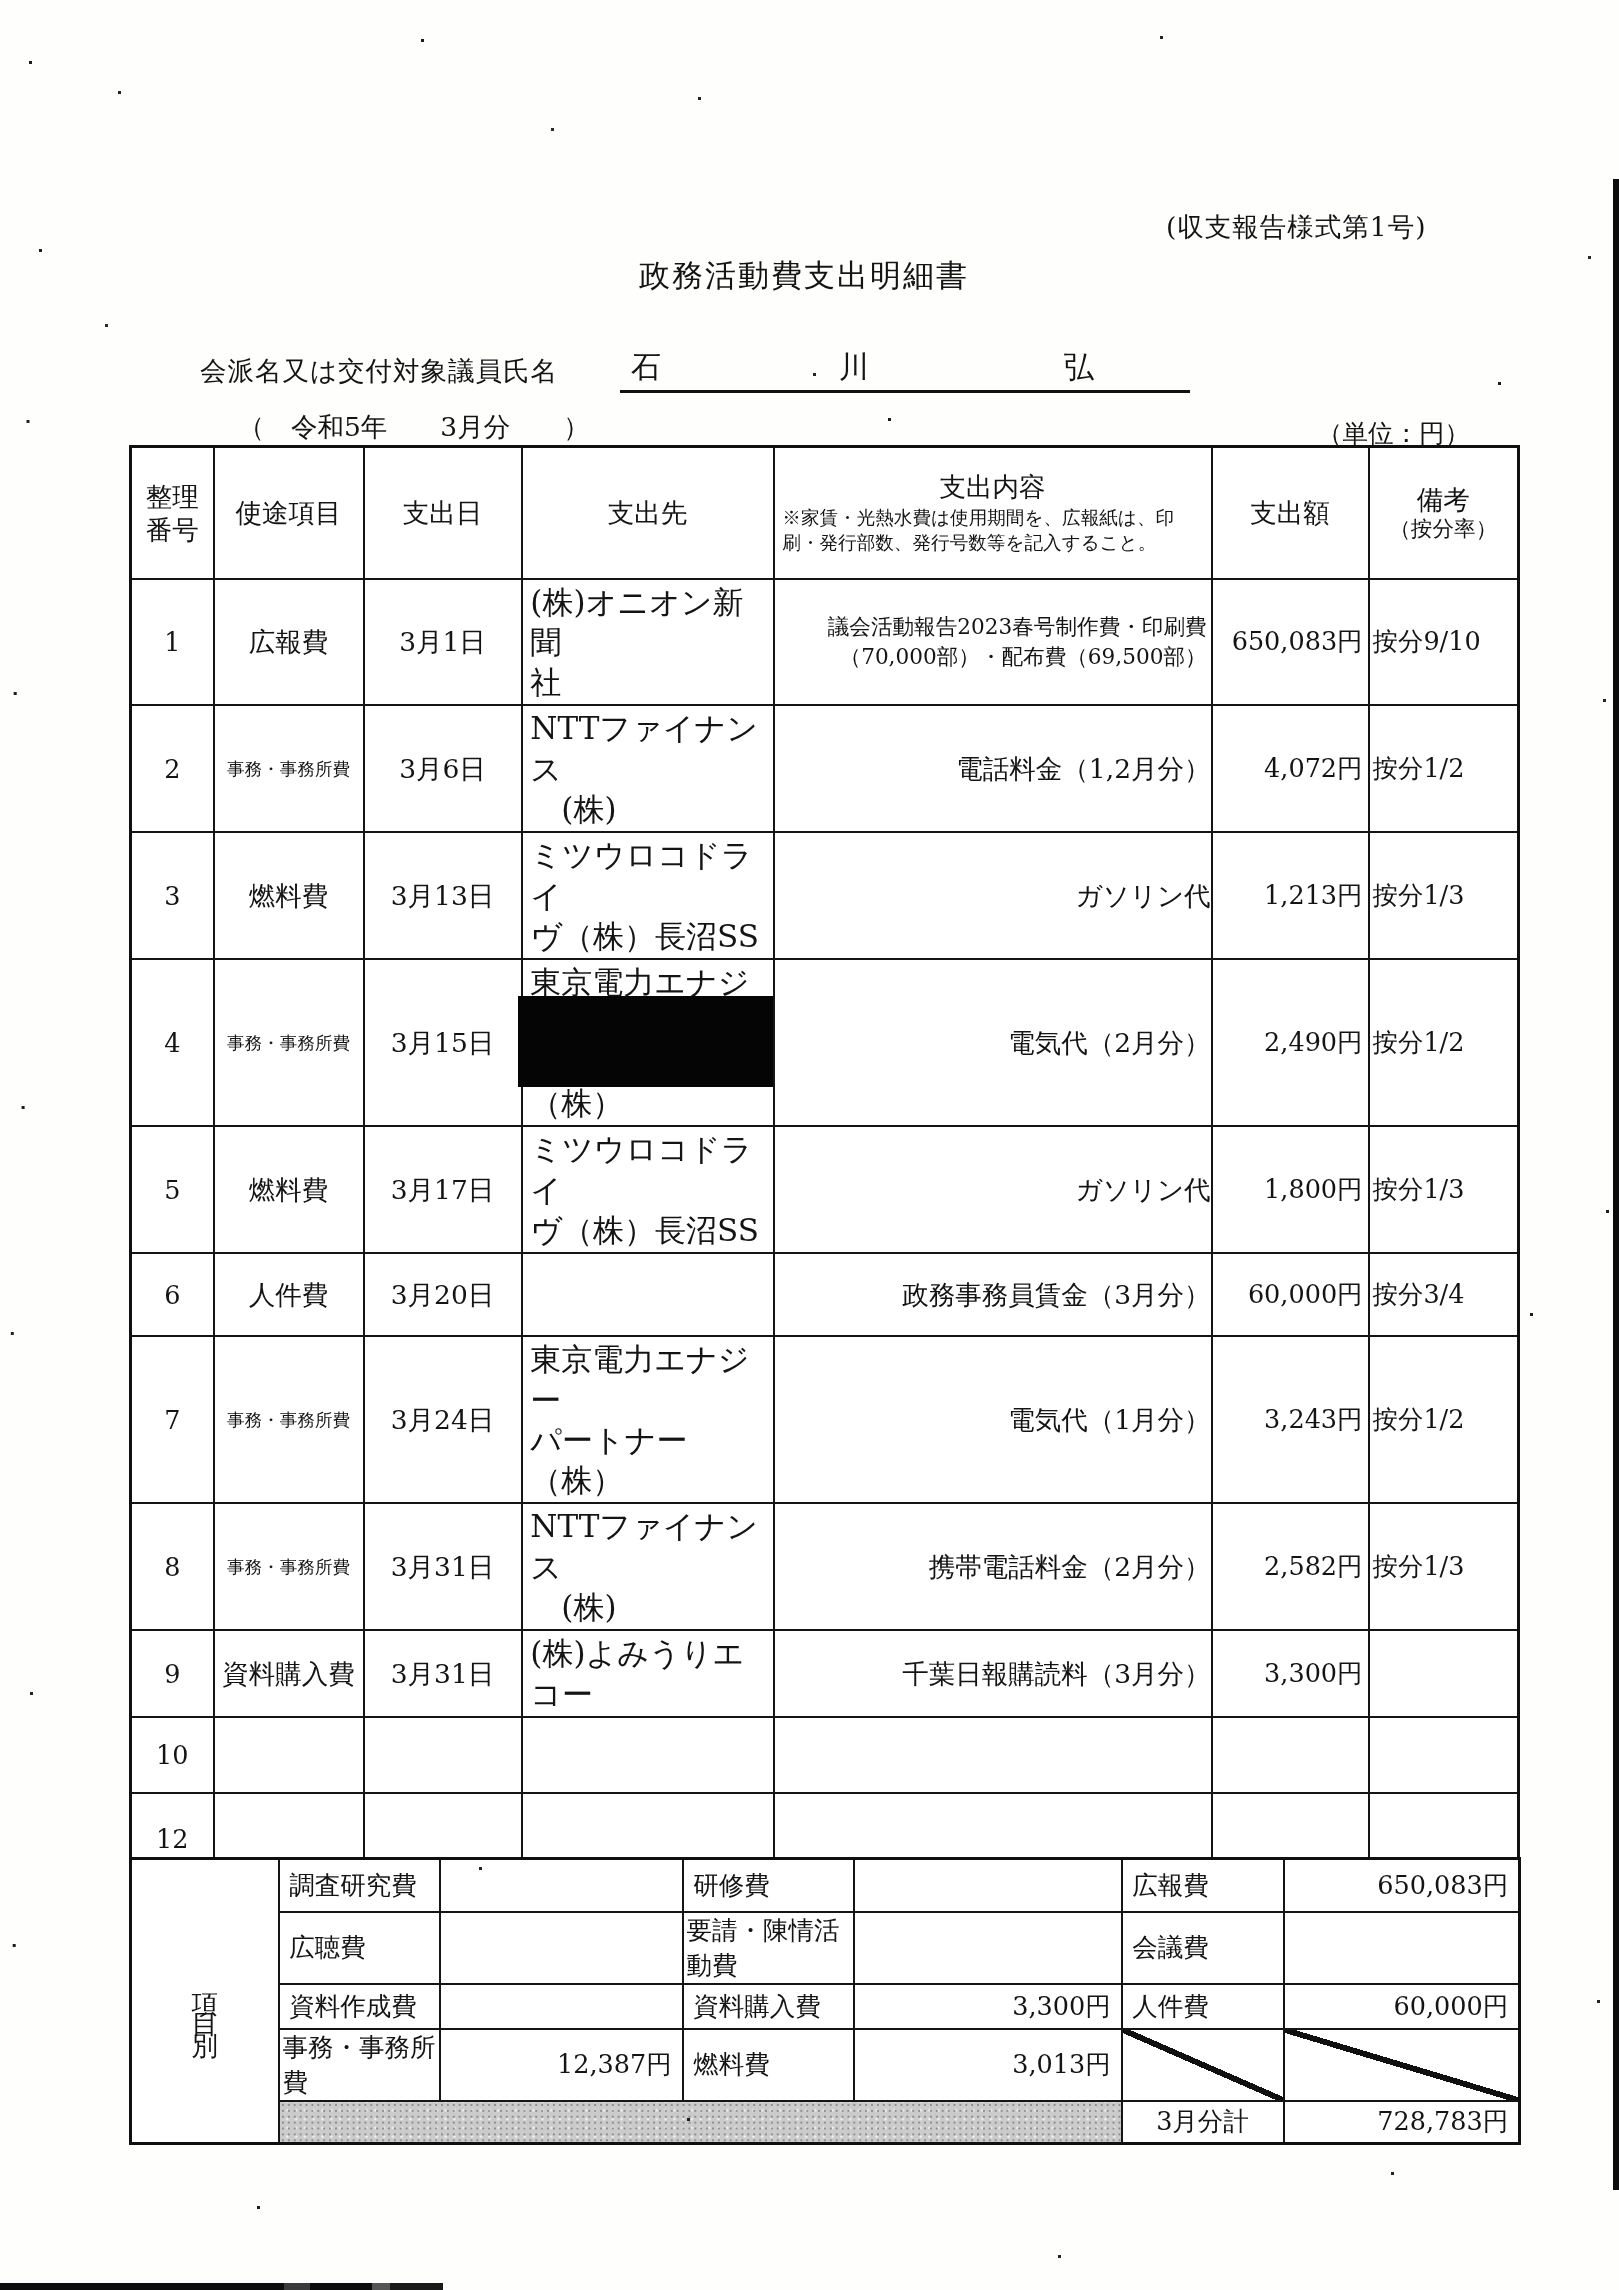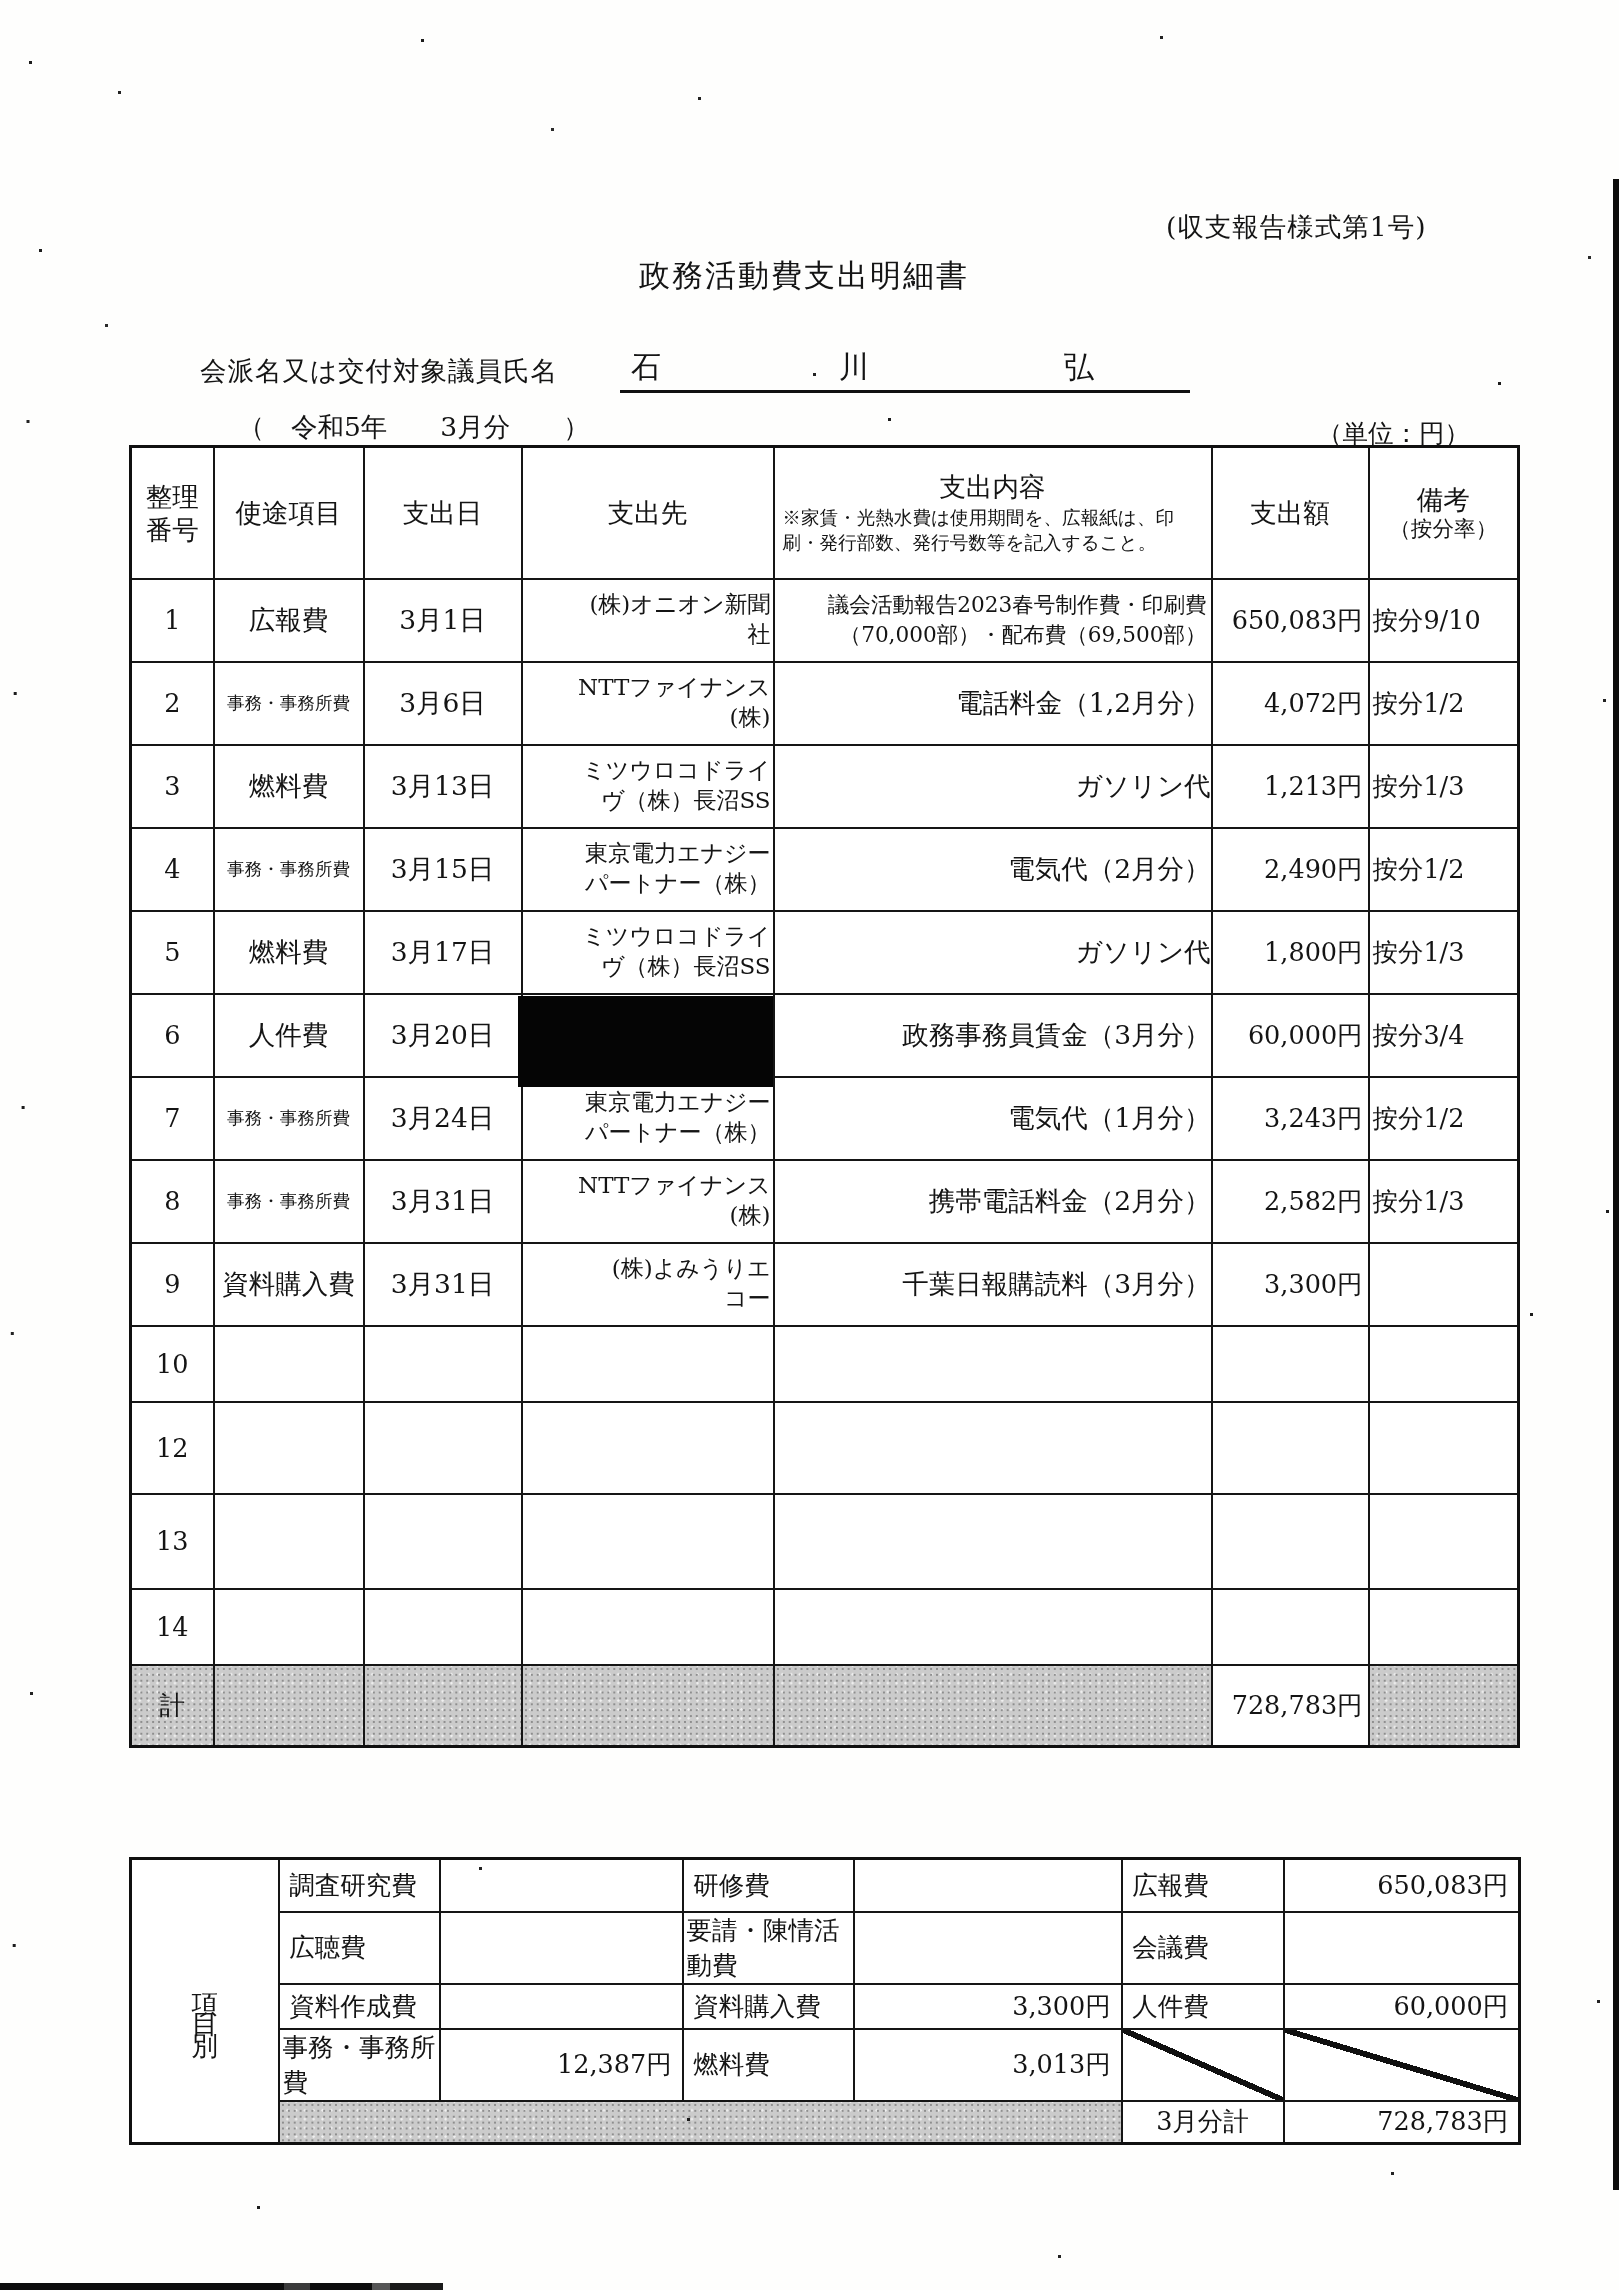--- a/index.html
+++ b/index.html
@@ -32,21 +32,21 @@
 
   .h{text-align:center;font-size:26.5px;line-height:1.25;}
   .h .sub{font-size:21.6px;}
   .hc-title{text-align:center;font-size:26.5px;margin:2px 0 0 0;}
   .hc-note{font-size:18.6px;line-height:1.35;text-align:left;padding:0 5.9px 3.9px 7.8px;letter-spacing:0;}
 
   .c-no{text-align:center;font-size:25.5px;}
   .c-item{text-align:center;font-size:26.5px;}
   .c-item.sm{font-size:17.6px;letter-spacing:0;}
   .c-date{text-align:center;font-size:26.5px;}
-  .c-payee{font-size:23px;line-height:1.3;text-align:right;padding:2px 2px 2px 7.8px;}
+  .c-payee{font-size:31px;line-height:1.3;text-align:left;padding:2px 2px 2px 7.8px;}
   .c-content{font-size:26.5px;text-align:right;padding-left:9.8px;}
   .c-content.sm{font-size:21.6px;line-height:1.4;padding:2px 3.9px 2px 5.9px;}
   .c-amount{text-align:right;font-size:25.5px;padding-right:4.9px;}
   .c-note{text-align:left;font-size:25.5px;padding-left:2.9px;letter-spacing:0;}
 
   .shaded{
     background-color:#cbcbcb;
     background-image:
       radial-gradient(#8e8e8e 0.8px, transparent 1.4px),
       radial-gradient(#f2f2f2 0.9px, transparent 1.5px);

